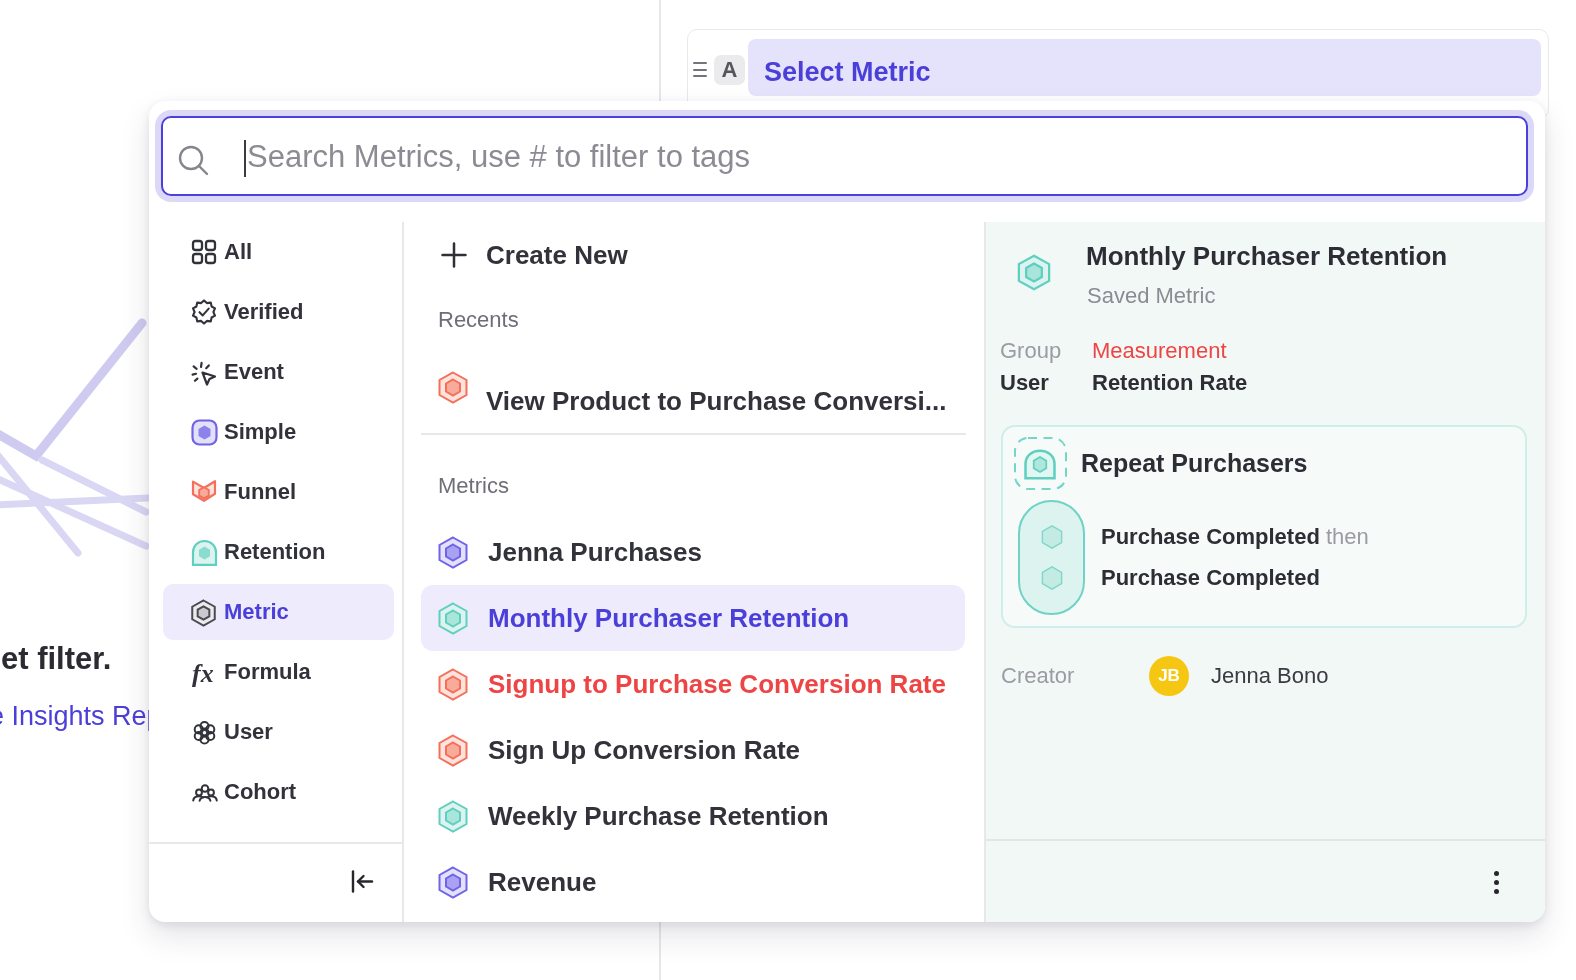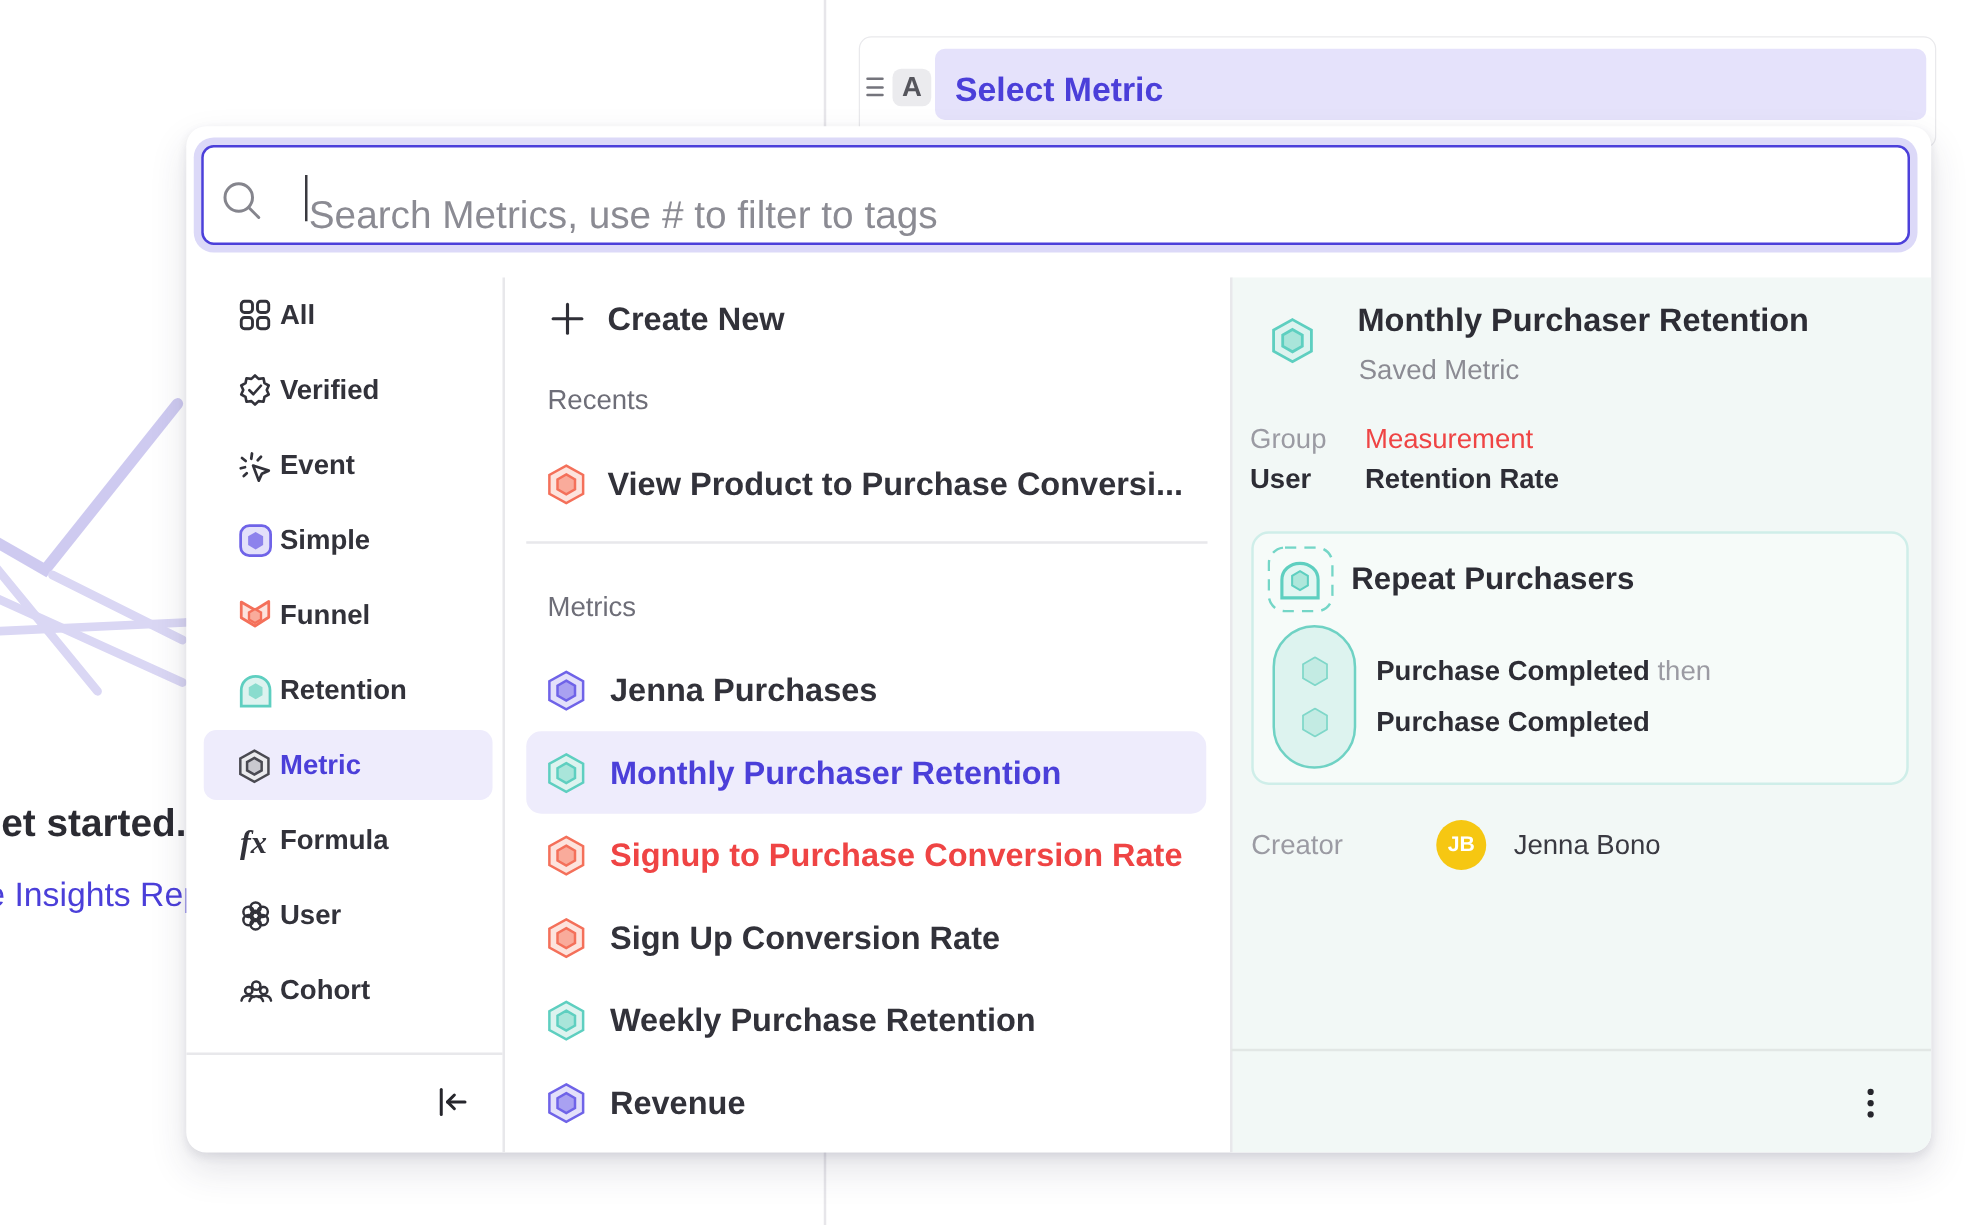--- a/index.html
+++ b/index.html
@@ -20,21 +20,21 @@
 #heading { position:absolute; left:1px; top:641px; font-size:31px; font-weight:bold; color:#2b2b32; }
 #linktext { position:absolute; left:-11px; top:701px; font-size:27px; color:#4b3fd9; }
 
 #modal { position:absolute; left:149px; top:101px; width:1396px; height:821px;
   background:#fff; border-radius:16px; overflow:hidden;
   box-shadow:0 3px 8px rgba(50,50,80,0.10), 0 14px 30px rgba(50,50,80,0.13); }
 
 #search { position:absolute; left:12px; top:15px; width:1367px; height:80px;
   background:#fff; border:2px solid #4c40da; border-radius:10px;
   box-shadow:0 0 0 6px #dcd9f8; }
-#ph { position:absolute; left:84px; top:0; height:78px; line-height:78px; font-size:31px; color:#8b8b93; white-space:nowrap;margin-top:15px; }
+#ph { position:absolute; left:84px; top:0; height:78px; line-height:78px; font-size:31px; color:#8b8b93; white-space:nowrap; }
 #caret { position:absolute; left:81px; top:22px; width:2px; height:37px; background:#3a3a40; }
 
 .vdiv { position:absolute; top:121px; bottom:0; width:1.5px; background:#e8e8eb; }
 #vdiv1 { left:253px; } #vdiv2 { left:835px; }
 #rightpanel { position:absolute; left:836px; top:121px; right:0; bottom:0; background:#f2f8f6; }
 
 .srow { position:absolute; left:75px; height:60px; line-height:60px; font-size:22px; font-weight:bold; color:#32323a; }
 .sicon { position:absolute; left:30px; width:26px; height:26px;margin-left:12px; }
 #mhl { position:absolute; left:14px; top:483px; width:231px; height:56px; border-radius:10px; background:#eeecfc; }
 #sfoot { position:absolute; left:0; top:741px; width:253px; height:1.5px; background:#e8e8eb; }
@@ -65,21 +65,21 @@
   <div id="vline"></div>
   <div id="topcard"></div>
   <div id="hamb">
       <div style="top:0"></div>
       <div style="top:6.5px"></div>
       <div style="top:13px"></div>
     </div>
   <div id="abadge">A</div>
   <div id="selpill"></div>
   <div id="seltext">Select Metric</div>
-  <div id="heading">et started.</div>
+  <div id="heading">et filter.</div>
   <div id="linktext">e Insights Report</div>
 </div>
 <div id="modal">
   <div id="search">
     <svg width="44" height="44" style="position:absolute;left:11px;top:19px" viewBox="0 0 44 44">
       <circle cx="17" cy="21" r="11" fill="none" stroke="#85858d" stroke-width="2.4"></circle>
       <line x1="25" y1="29" x2="33" y2="37" stroke="#85858d" stroke-width="2.4" stroke-linecap="round"></line>
     </svg>
     <div id="caret"></div>
     <div id="ph">Search Metrics, use # to filter to tags</div>
@@ -178,21 +178,21 @@
           <line x1="14" y1="2.5" x2="14" y2="25.5"></line>
           <line x1="2.5" y1="14" x2="25.5" y2="14"></line>
         </g>
       </svg>
 <div class="mrow" style="left:337px;top:138px">Create New</div>
 <div class="mlabel" style="top:206px">Recents</div>
 <div class="micon" style="top:270px"><svg width="30" height="33" viewBox="0 0 30 33">
 <path d="M 15 1.5 L 28.5 9 L 28.5 24 L 15 31.5 L 1.5 24 L 1.5 9 Z" fill="#fde3dd" stroke="#f4705a" stroke-width="2"></path>
 <path d="M 15 8.5 L 22 12.5 L 22 20.5 L 15 24.5 L 8 20.5 L 8 12.5 Z" fill="#f9ab9b" stroke="#f4705a" stroke-width="2"></path>
 </svg></div>
-<div class="mrow" style="left:337px;top:270px">View Product to Purchase Conversi...</div>
+<div class="mrow" style="left:337px;top:284px">View Product to Purchase Conversi...</div>
 <div class="mlabel" style="top:372px">Metrics</div>
 <div class="micon" style="top:435px"><svg width="30" height="33" viewBox="0 0 30 33">
 <path d="M 15 1.5 L 28.5 9 L 28.5 24 L 15 31.5 L 1.5 24 L 1.5 9 Z" fill="#e3e0fa" stroke="#6f63e8" stroke-width="2"></path>
 <path d="M 15 8.5 L 22 12.5 L 22 20.5 L 15 24.5 L 8 20.5 L 8 12.5 Z" fill="#a9a1f1" stroke="#6f63e8" stroke-width="2"></path>
 </svg></div>
 <div class="mrow" style="left:339px;top:435px;color:#32323a">Jenna Purchases</div>
 <div class="micon" style="top:501px"><svg width="30" height="33" viewBox="0 0 30 33">
 <path d="M 15 1.5 L 28.5 9 L 28.5 24 L 15 31.5 L 1.5 24 L 1.5 9 Z" fill="#ddf3ef" stroke="#5ecfc0" stroke-width="2"></path>
 <path d="M 15 8.5 L 22 12.5 L 22 20.5 L 15 24.5 L 8 20.5 L 8 12.5 Z" fill="#a9e5da" stroke="#5ecfc0" stroke-width="2"></path>
 </svg></div>

